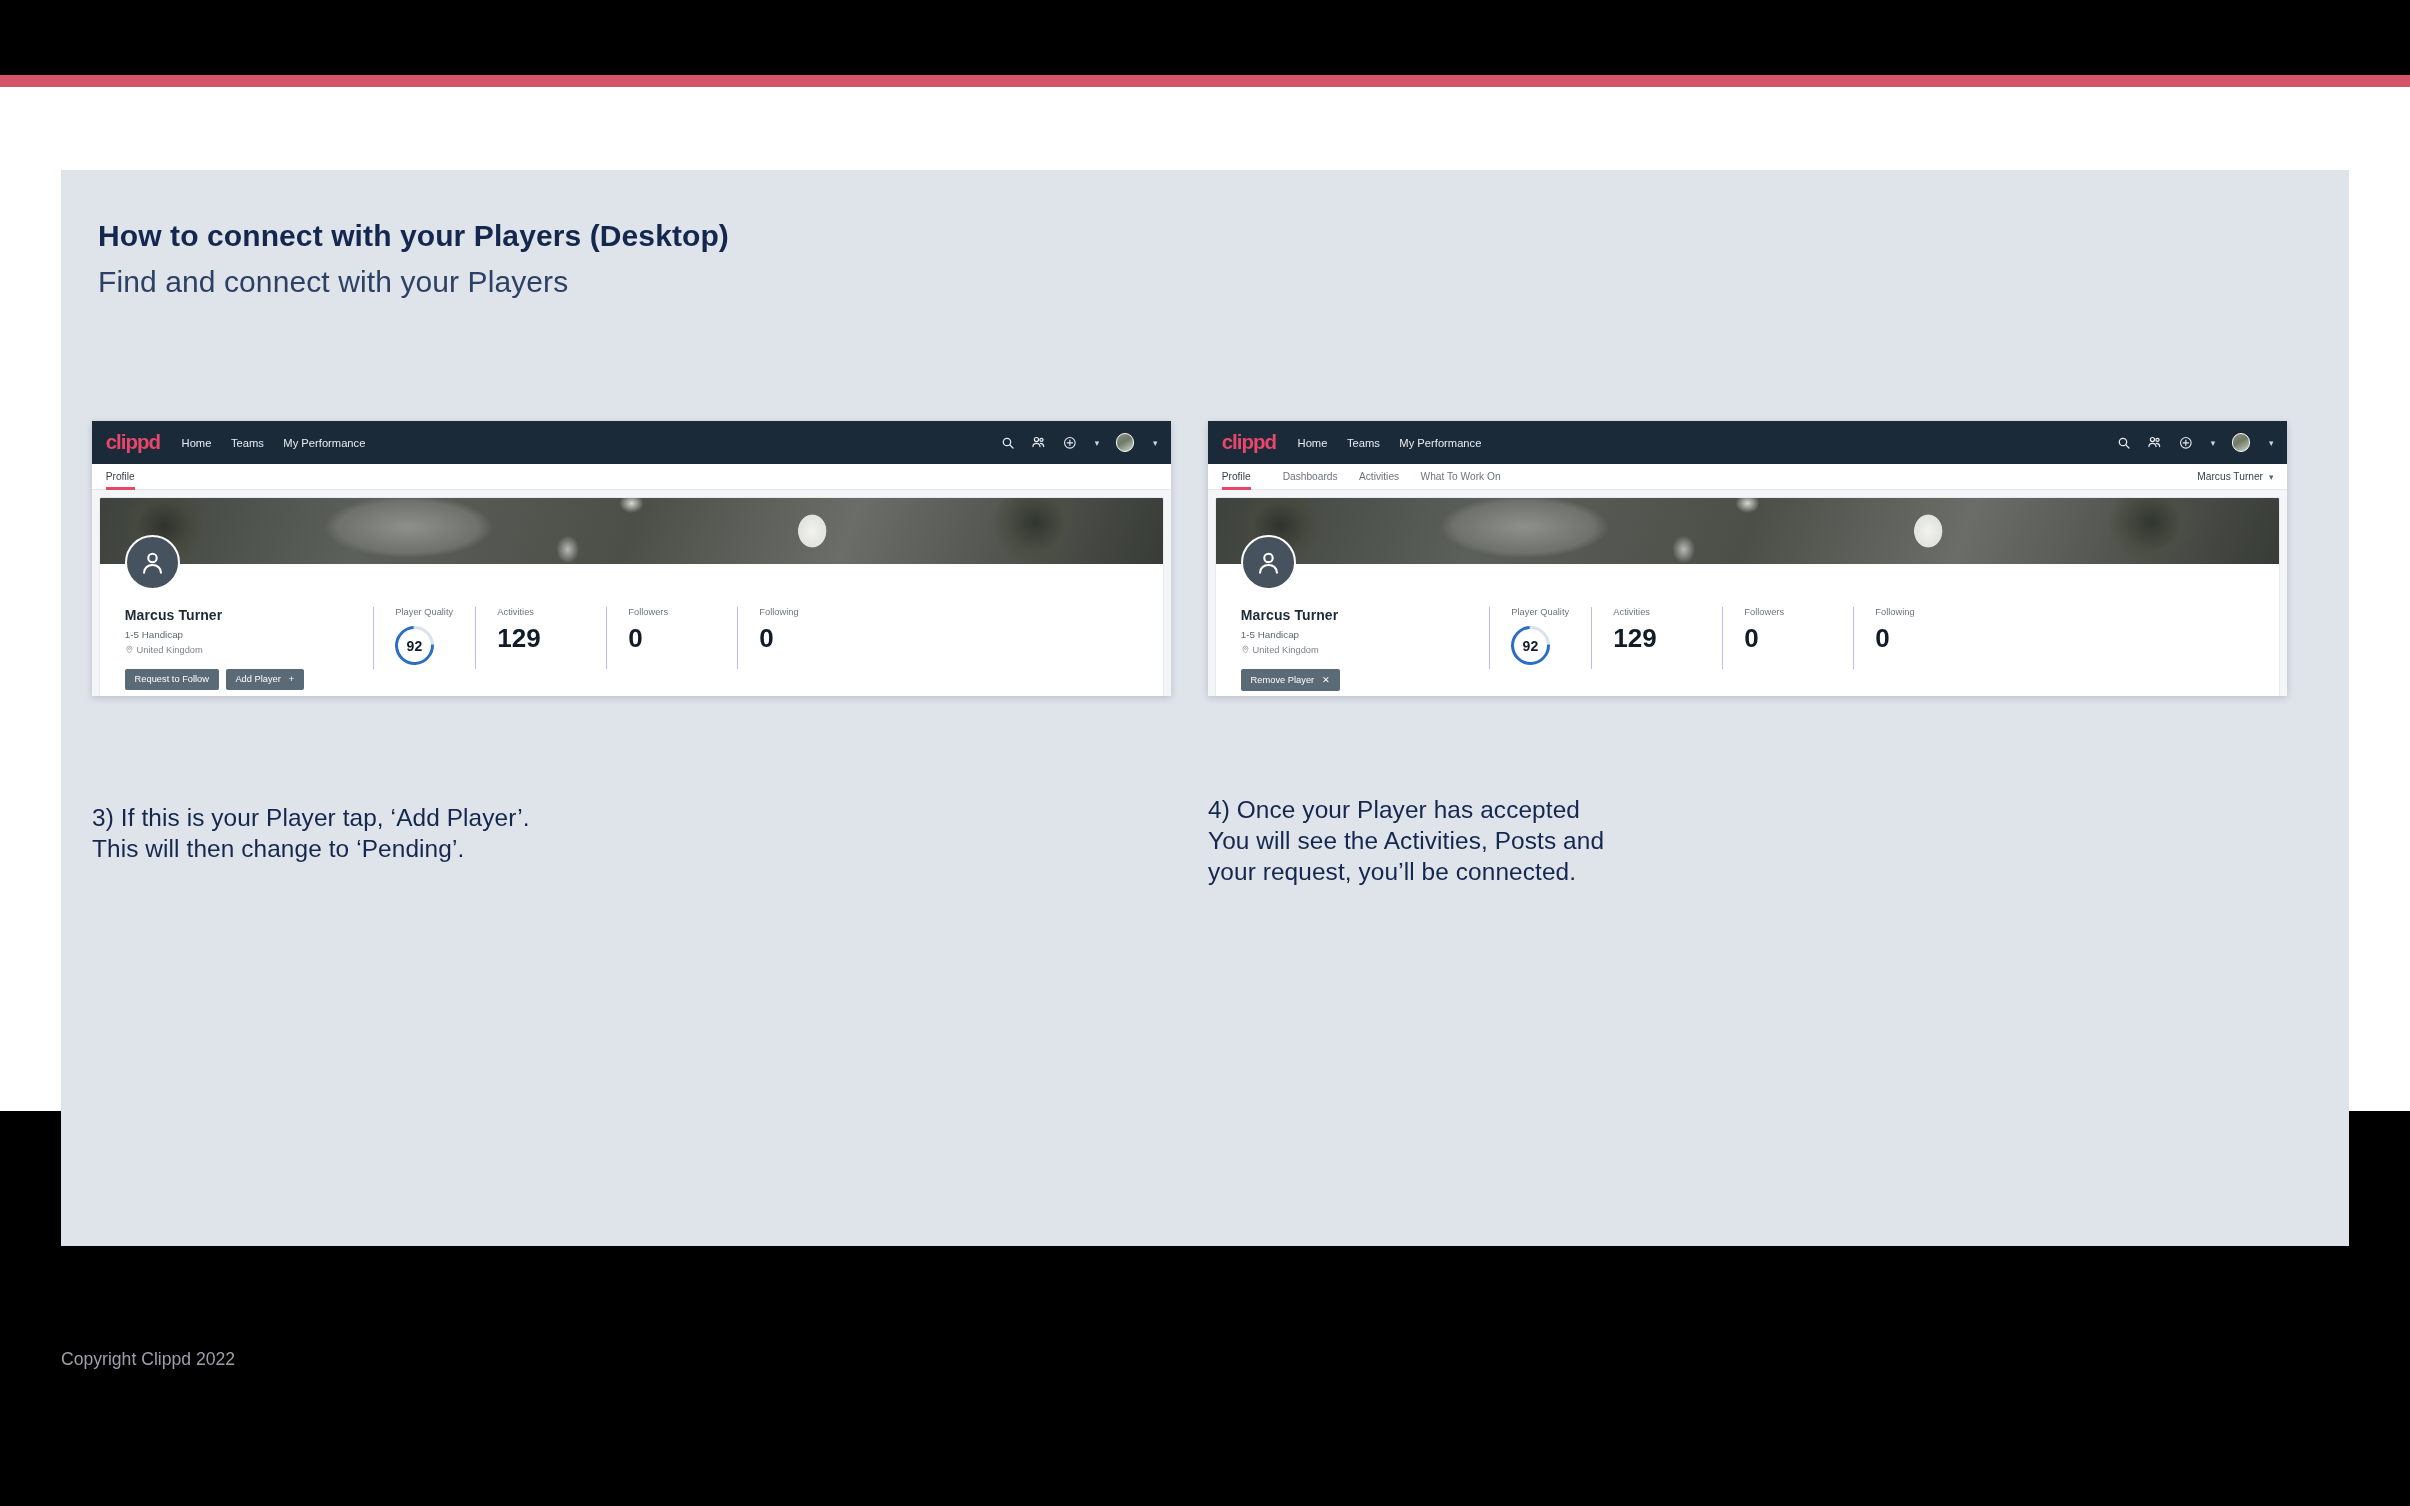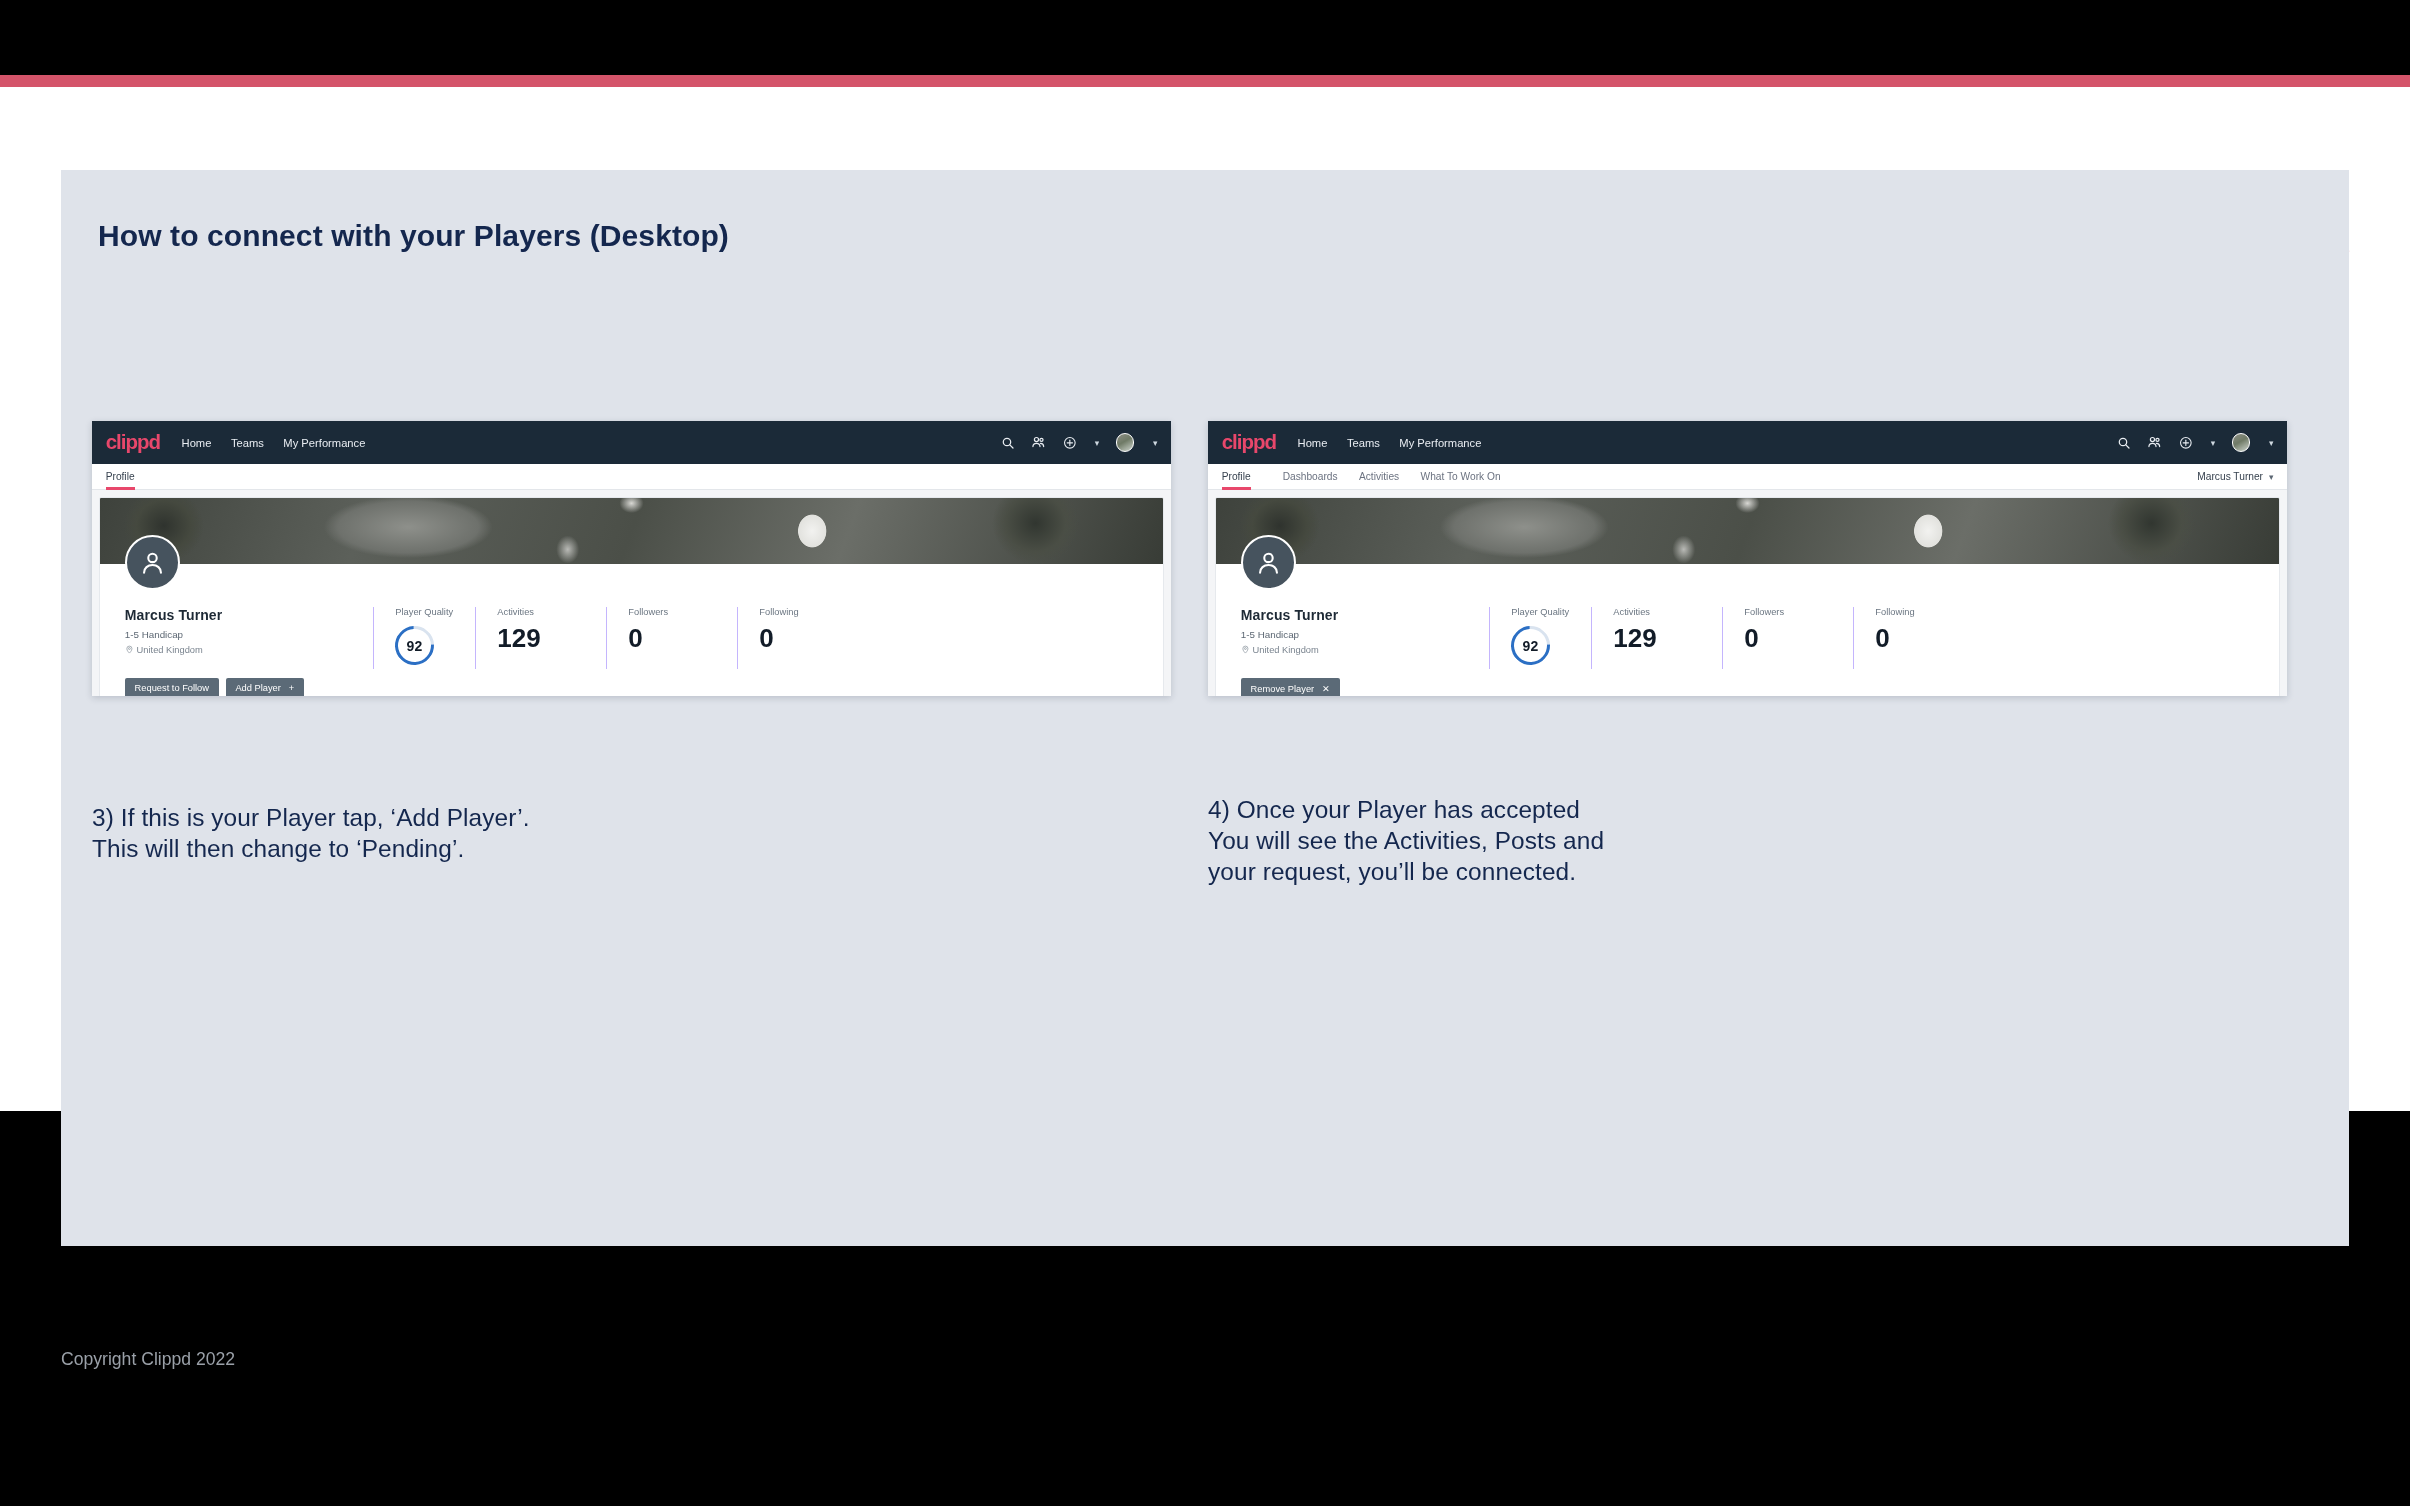--- a/index.html
+++ b/index.html
@@ -122,21 +122,21 @@
     display: flex; align-items: center; justify-content: center;
   }
   .avatar-big svg { display:block; }
 
   .card-body { position: relative; display: flex; padding: 43px 0 11.7px 25px; }
 
   .pinfo { width: 248px; }
   .pname { font-size: 14px; font-weight: 700; color: #1d2935; letter-spacing: 0.1px; }
   .phandicap { font-size: 9.8px; color: #5c6773; margin-top: 5.9px; }
   .ploc { font-size: 9.3px; color: #7a848f; margin-top: 4.9px; display: flex; align-items: center; gap: 3px; }
-  .pbtns { margin-top: 23px; display: flex; gap: 6.8px; }
+  .pbtns { margin-top: 14px; display: flex; gap: 6.8px; }
   .btn {
     background: #5b6a77; color: #fff; font-size: 9.3px;
     padding: 5.9px 9.8px; border-radius: 2px; display: inline-flex; align-items: center; gap: 7.8px;
     white-space: nowrap; border: none;
   }
 
   .stats { display: flex; align-items: flex-start; flex: 1; }
   .stat {
     padding: 0 0 0 21.5px; border-left: 1px solid #c4b5fd; min-height: 62px;
   }
@@ -178,20 +178,21 @@
 
   <div class="page">
 
     <div class="hdr-title">How to connect with your Players</div>
     <div class="hdr-logo">clippd</div>
     <div class="hdr-rule"></div>
 
     <div class="body-panel">
 
       <div class="panel-h1">How to connect with your Players (Desktop)</div>
+      <div class="panel-h2">Find and connect with your Players</div>
 
       <div class="shot left">
 
         <div class="appbar">
           <div class="appbar-logo">clippd</div>
           <div class="appnav">
             <a>Home</a>
             <a>Teams</a>
             <a>My Performance</a>
           </div>

